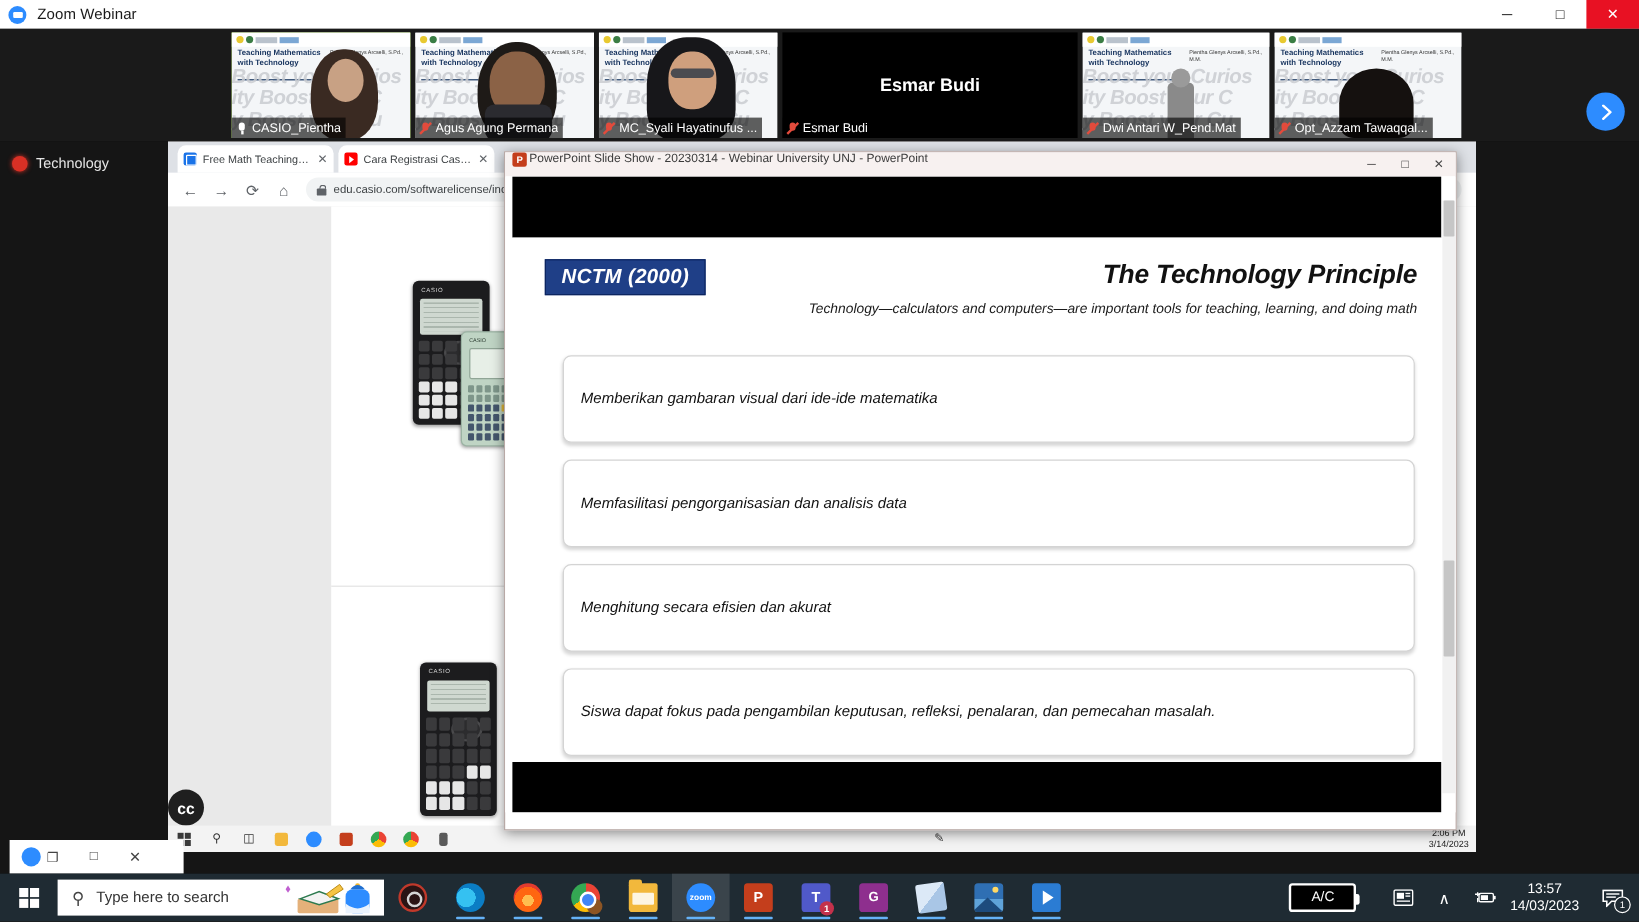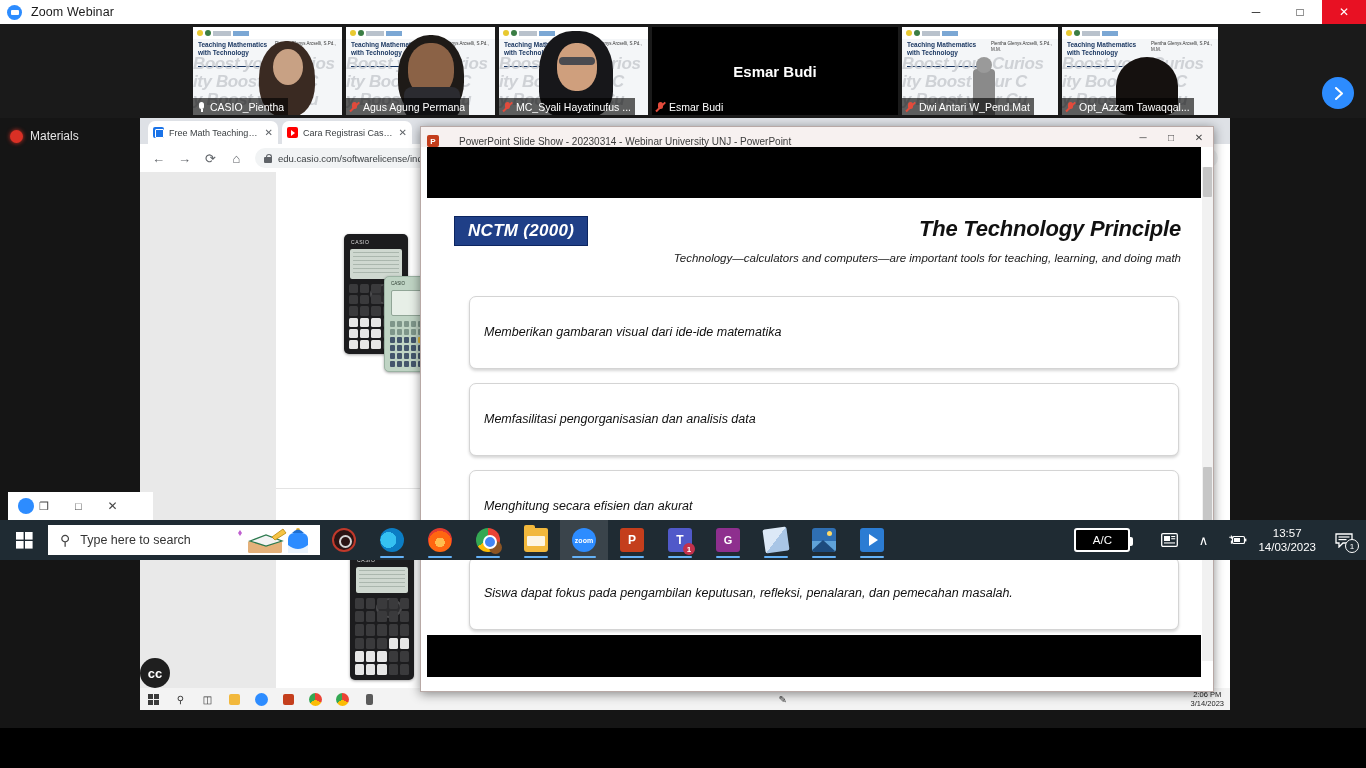--- a/index.html
+++ b/index.html
@@ -2,21 +2,21 @@
 <html><head>
 <meta charset="utf-8">
 <style>
   * { box-sizing: border-box; margin: 0; padding: 0; }
   html, body {
     width: 1366px; height: 768px;
     overflow: hidden;
     font-family: "Liberation Sans", sans-serif;
     background: #000;
   }
-  #root { position: relative; width: 1366px; height: 560px; background:#0d0d0d; }
+  #root { position: relative; width: 1366px; height: 768px; background:#0d0d0d; }
 
   
   .zoom-window { position:absolute; left:0; top:0; width:1366px; height:728px; background:#0b0b0b; }
   .zoom-titlebar {
     position:absolute; left:0; top:0; width:1366px; height:24px;
     background:#ffffff; display:flex; align-items:center;
   }
   .zoom-logo {
     width:15px; height:15px; border-radius:50%;
     background:#2d8cff; margin-left:7px; margin-right:9px;
@@ -204,21 +204,21 @@
   .icirc { width:13px; height:13px; border-radius:50%; }
   .inner-clock { margin-left:auto; text-align:center; font-size:7.5px; line-height:9px; color:#222; padding-right:6px; }
   .inner-pen { margin-left:auto; margin-right:8px; font-size:10px; color:#333; }
 
   
   .ppt {
     position:absolute; left:420px; top:126px; width:794px; height:566px;
     background:#fff; border:1px solid #b8a9a6; box-shadow:0 2px 10px rgba(0,0,0,.45);
   }
   .ppt-title {
-    height:20px; background:#f7f1f0; display:flex; align-items:flex-end; padding-left:6px; gap:20px;
+    height:20px; background:#f7f1f0; display:flex; align-items:flex-start; padding-left:6px; gap:2px;
   }
   .ppt-icon {
     width:12px; height:12px; background:#c43e1c; border-radius:2px; position:relative; flex:none;
   }
   .ppt-icon::after{
     content:"P"; position:absolute; inset:0; color:#fff; font-size:8px; font-weight:bold;
     display:flex; align-items:center; justify-content:center;
   }
   .ppt-title .t { font-size:10px; color:#3b3b3b; white-space:nowrap; }
   .ppt-title .ctrls { margin-left:auto; display:flex; }
@@ -484,21 +484,21 @@
       <div class="next-arrow">
         <svg width="11" height="13" viewBox="0 0 11 13" aria-hidden="true">
             <path d="M3 1 L9 6.5 L3 12" stroke="#fff" stroke-width="2" fill="none" stroke-linecap="round" stroke-linejoin="round"></path>
           </svg>
       </div>
     </div>
 
     <div class="rec-strip">
       <div class="rec-label">
         <div class="rec-dot"></div>
-        <div class="rec-text">Materials</div>
+        <div class="rec-text">Technology</div>
       </div>
     </div>
   </div>
 
   <div class="shared">
 
     <div class="chrome-tabstrip">
       <div class="ctab t1">
         <span class="favicon edu"></span>
         <span class="tl">Free Math Teaching Materials | C</span>

